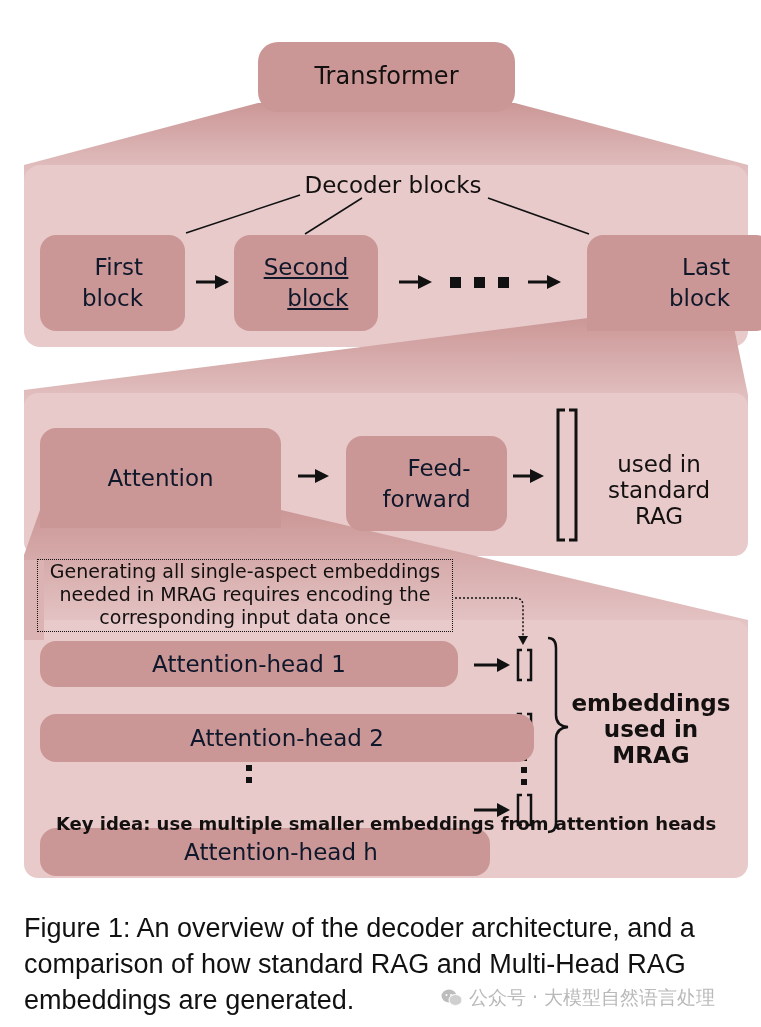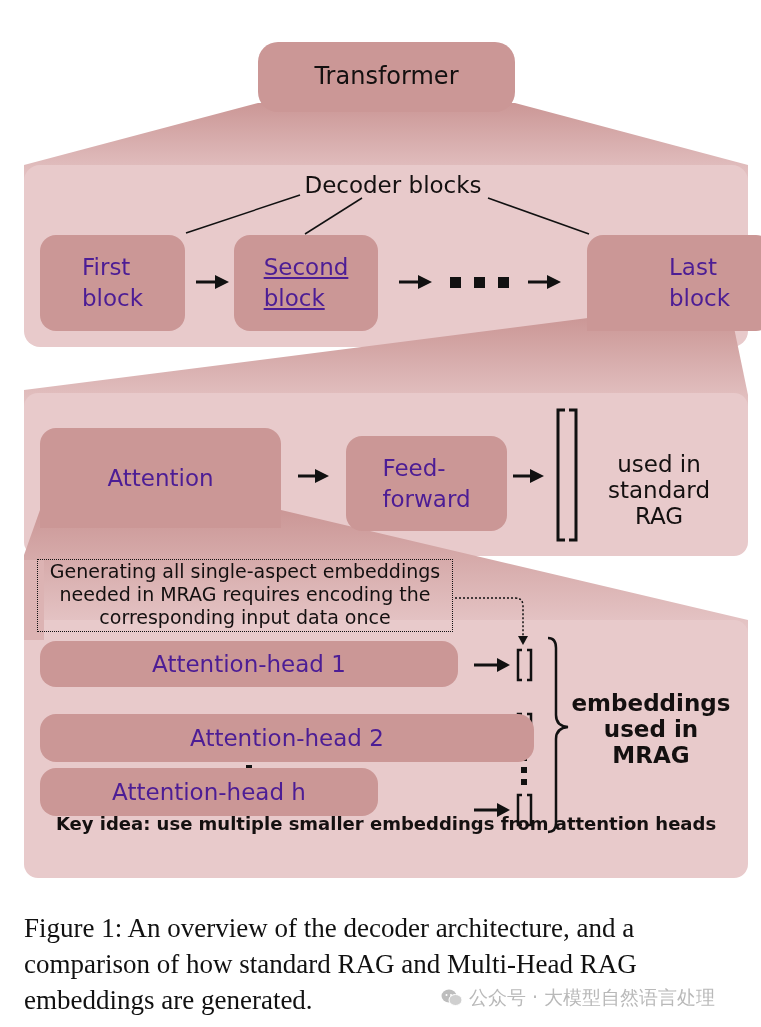--- a/index.html
+++ b/index.html
@@ -1,20 +1,20 @@
 <!DOCTYPE html>
 <html><head>
 <meta charset="utf-8">
 <style>
   html,body{margin:0;padding:0;background:#ffffff;}
   body{width:761px;height:1027px;position:relative;overflow:hidden;font-family:"DejaVu Sans",sans-serif;color:#111;}
   svg.bg{position:absolute;left:0;top:0;}
-  .box{position:absolute;background:#cb9796;border-radius:16px;display:flex;align-items:center;justify-content:center;text-align:left;font-size:23px;line-height:31px;color:#4c1d95;}
+  .box{position:absolute;background:#cb9796;border-radius:16px;display:flex;align-items:center;justify-content:center;text-align:right;font-size:23px;line-height:31px;color:#0f172a;}
   .lbl{position:absolute;text-align:center;color:#141010;}
-  .caption{position:absolute;left:24px;top:910px;width:724px;font-family:Liberation Serif, serif;font-size:27px;line-height:36px;color:#111;text-align:justify;}
+  .caption{position:absolute;left:24px;top:910px;width:724px;font-family:Liberation Sans, sans-serif;font-size:27px;line-height:36px;color:#111;text-align:justify;}
   .caption .line{display:block;white-space:nowrap;}
   .wm{position:absolute;left:441px;top:985px;font-size:19px;color:#b9b9b9;display:flex;align-items:center;gap:6px;}
 </style>
 </head>
 <body>
 
 <svg class="bg" width="761" height="1027">
   <defs>
     <linearGradient id="g1" x1="0" y1="0" x2="0" y2="1">
       <stop offset="0" stop-color="#cb9796"></stop>
@@ -140,21 +140,21 @@
   <span>needed in MRAG requires encoding the</span><br>
   <span>corresponding input data once</span>
 </div>
 
 <div class="box" style="left:40px;top:641px;width:418px;height:46px;">
   <span>Attention-head 1</span>
 </div>
 <div class="box" style="left:40px;top:714px;width:494px;height:48px;">
   <span>Attention-head 2</span>
 </div>
-<div class="box" style="left:40px;top:768px;width:338px;height:48px;">
+<div class="box" style="left:40px;top:828px;width:418px;height:48px;padding-left:32px;">
   <span>Attention-head h</span>
 </div>
 
 <div class="lbl" style="left:566px;top:690px;width:170px;font-size:23px;line-height:26px;font-weight:bold;">
   <span>embeddings</span><br>
   <span>used in</span><br>
   <span>MRAG</span>
 </div>
 
 <div class="lbl" style="left:24px;top:813px;width:724px;font-size:18px;font-weight:bold;">Key idea: use multiple smaller embeddings from attention heads</div>

